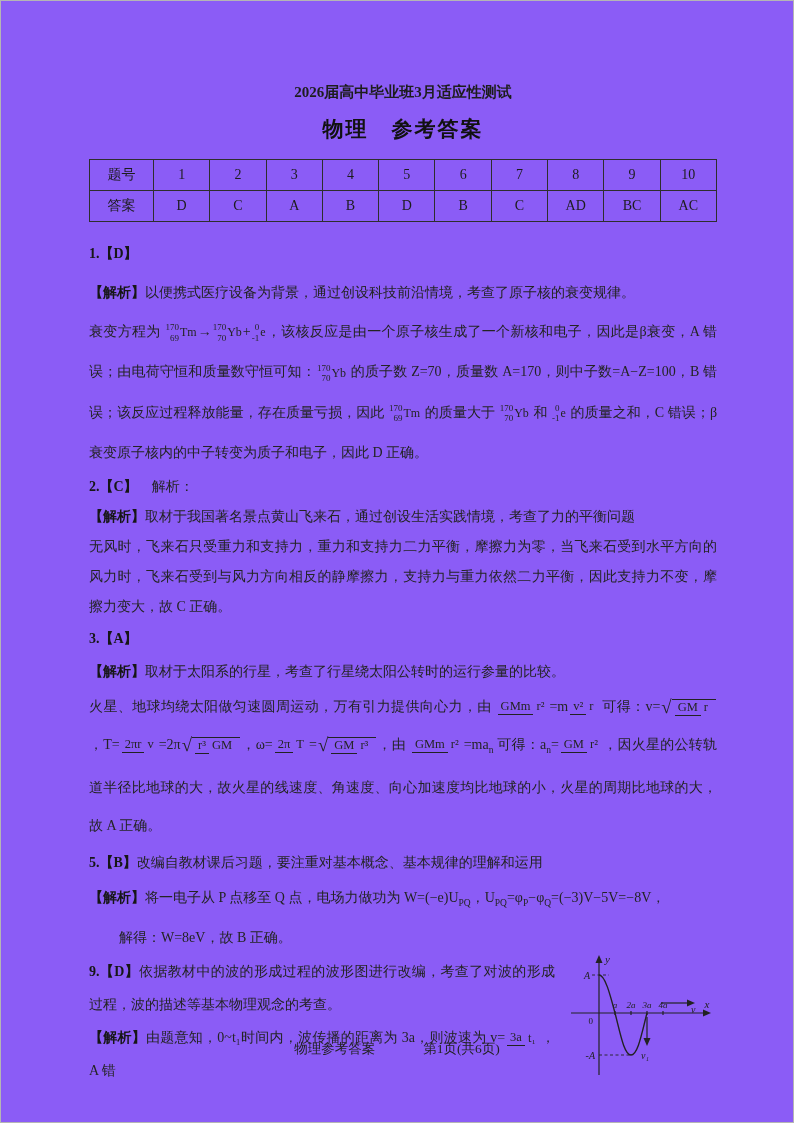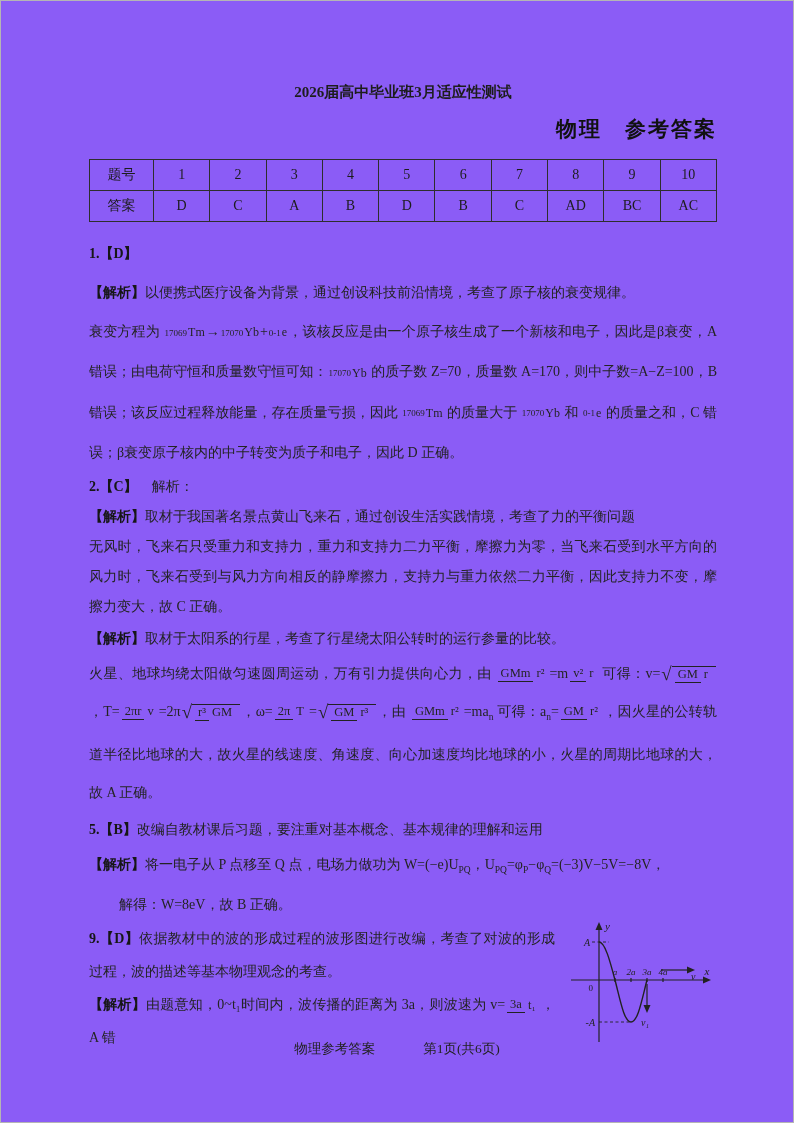--- a/index.html
+++ b/index.html
@@ -12,21 +12,21 @@
     box-sizing:border-box;
     font-family:"Liberation Serif","DejaVu Serif",serif;
     color:#242424;
     overflow:hidden;
   }
   .content{margin:0 76px 0 88px;padding-top:82px;}
   .doc-title{
     text-align:center;font-size:15px;font-weight:bold;margin:0 0 13px 0;color:#1d1d1d;
   }
   .doc-subtitle{
-    text-align:right;font-size:21px;font-weight:bold;letter-spacing:2px;margin:0 0 16px 0;color:#111;
+    text-align:center;font-size:21px;font-weight:bold;letter-spacing:2px;margin:0 0 16px 0;color:#111;
   }
   table.answers{
     width:100%;border-collapse:collapse;table-layout:fixed;margin:0 0 12px 0;
   }
   table.answers td{
     border:1.5px solid #2e2e2e;text-align:center;height:30px;font-size:14px;color:#1c1c1c;
     padding:0;
   }
   table.answers col.c0{width:64px;}
   .sec{margin:0;}
@@ -43,21 +43,21 @@
 
   
   .frac{display:inline-flex;flex-direction:row;align-items:center;vertical-align:middle;
         font-size:12.5px;line-height:1.2;margin:0 2px;position:relative;top:-1px;}
   .frac .num{border-bottom:1px solid #222;padding:0 3px;}
   .frac .den{padding:0 3px;}
   .sqrt{display:inline-flex;align-items:center;vertical-align:middle;margin:0 1px;}
   .sqrt .sign{font-size:1.35em;line-height:1;}
   .sqrt .under{border-top:1px solid #222;padding:1px 3px 0 1px;display:inline-flex;align-items:center;}
   .nucl{display:inline-flex;align-items:center;margin:0 1px;vertical-align:middle;}
-  .nucl .pre{display:inline-flex;align-items:flex-end;
+  .nucl .pre{display:inline-flex;flex-direction:column;align-items:flex-end;
              font-size:9px;line-height:1.15;margin-right:1px;justify-content:center;}
   .nucl .sym{font-size:12px;}
   sub{font-size:9.5px;}
 
   
   .fig{
     float:right;width:152px;height:132px;margin:-4px 0 2px 10px;
   }
   .fig svg{display:block;}
   .fig text{font-family:"Liberation Serif","DejaVu Serif",serif;fill:#222;}
@@ -172,20 +172,21 @@
             </span>
             <span class="sym">e</span>
           </span> 的质量之和，C 错误；β衰变原子核内的中子转变为质子和电子，因此 D 正确。</div>
       </div>
     <div class="sec sec-q2">
         <div class="line"><b>2.【C】</b>　解析：</div>
         <div class="line"><b>【解析】</b>取材于我国著名景点黄山飞来石，通过创设生活实践情境，考查了力的平衡问题</div>
         <div class="line">无风时，飞来石只受重力和支持力，重力和支持力二力平衡，摩擦力为零，当飞来石受到水平方向的风力时，飞来石受到与风力方向相反的静摩擦力，支持力与重力依然二力平衡，因此支持力不变，摩擦力变大，故 C 正确。</div>
       </div>
     <div class="sec sec-q3">
+        <div class="line"><b>3.【A】</b></div>
         <div class="line"><b>【解析】</b>取材于太阳系的行星，考查了行星绕太阳公转时的运行参量的比较。</div>
         <div class="line math">火星、地球均绕太阳做匀速圆周运动，万有引力提供向心力，由 <span class="frac">
             <span class="num">GMm</span>
             <span class="den">r²</span>
           </span>=m<span class="frac">
             <span class="num">v²</span>
             <span class="den">r</span>
           </span> 可得：v=<span class="sqrt">
             <span class="sign">√</span>
             <span class="under">

